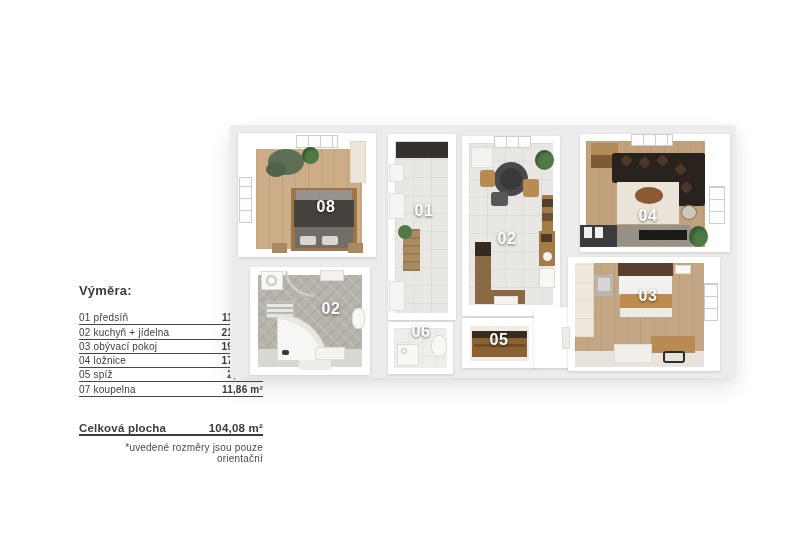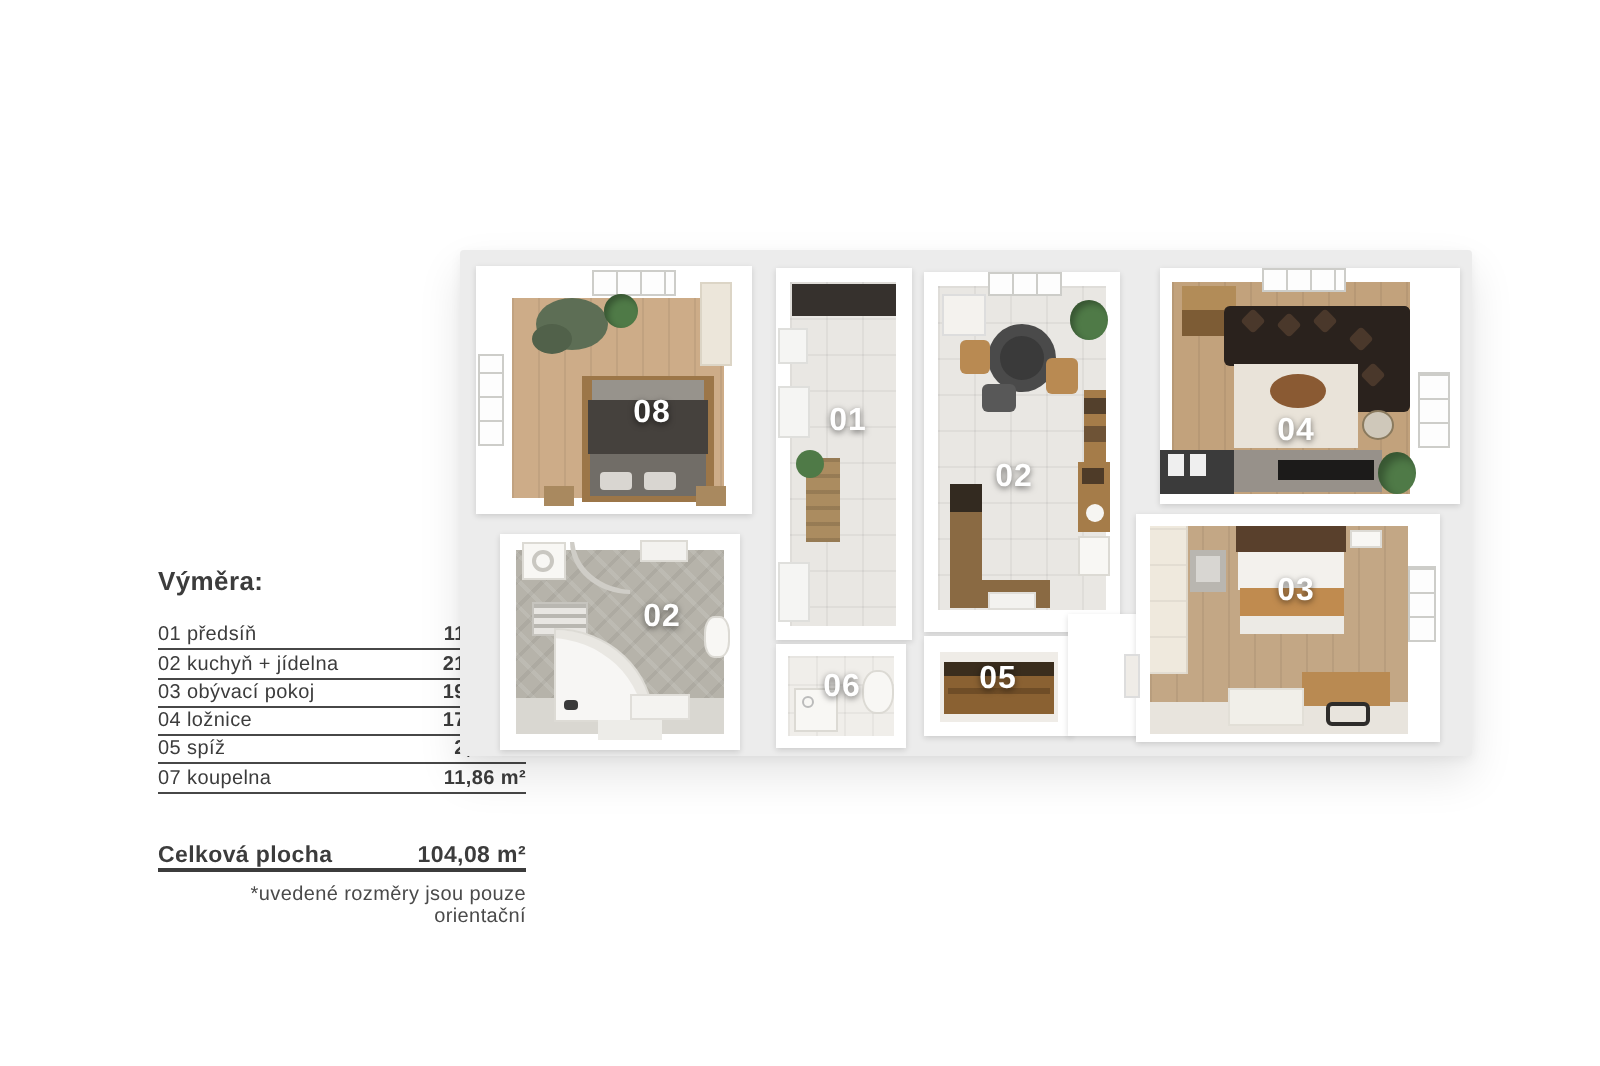--- a/index.html
+++ b/index.html
@@ -226,17 +226,17 @@
   <div class="f white-item" style="left:445px;top:140px;width:16px;height:9px;"></div>
   <div class="f" style="left:421px;top:211px;width:44px;height:17px;background:#b98a52;"></div>
   <div class="f" style="left:433px;top:226px;width:22px;height:12px;border:2px solid #2e2c2a;border-radius:3px;"></div>
   <div class="f" style="left:384px;top:219px;width:38px;height:19px;background:#f1efe9;border:1px solid #e2dfd7;"></div>
 
   <div class="rlabel" style="left:194px;top:86px;">01</div>
   <div class="rlabel" style="left:277px;top:114px;">02</div>
   <div class="rlabel" style="left:418px;top:91px;">04</div>
   <div class="rlabel" style="left:418px;top:171px;">03</div>
   <div class="rlabel" style="left:269px;top:215px;">05</div>
-  <div class="rlabel" style="left:191px;top:219px;">06</div>
+  <div class="rlabel" style="left:191px;top:207px;">06</div>
   <div class="rlabel" style="left:101px;top:184px;">02</div>
   <div class="rlabel" style="left:96px;top:82px;">08</div>
 
 </div>
 
 </body></html>

